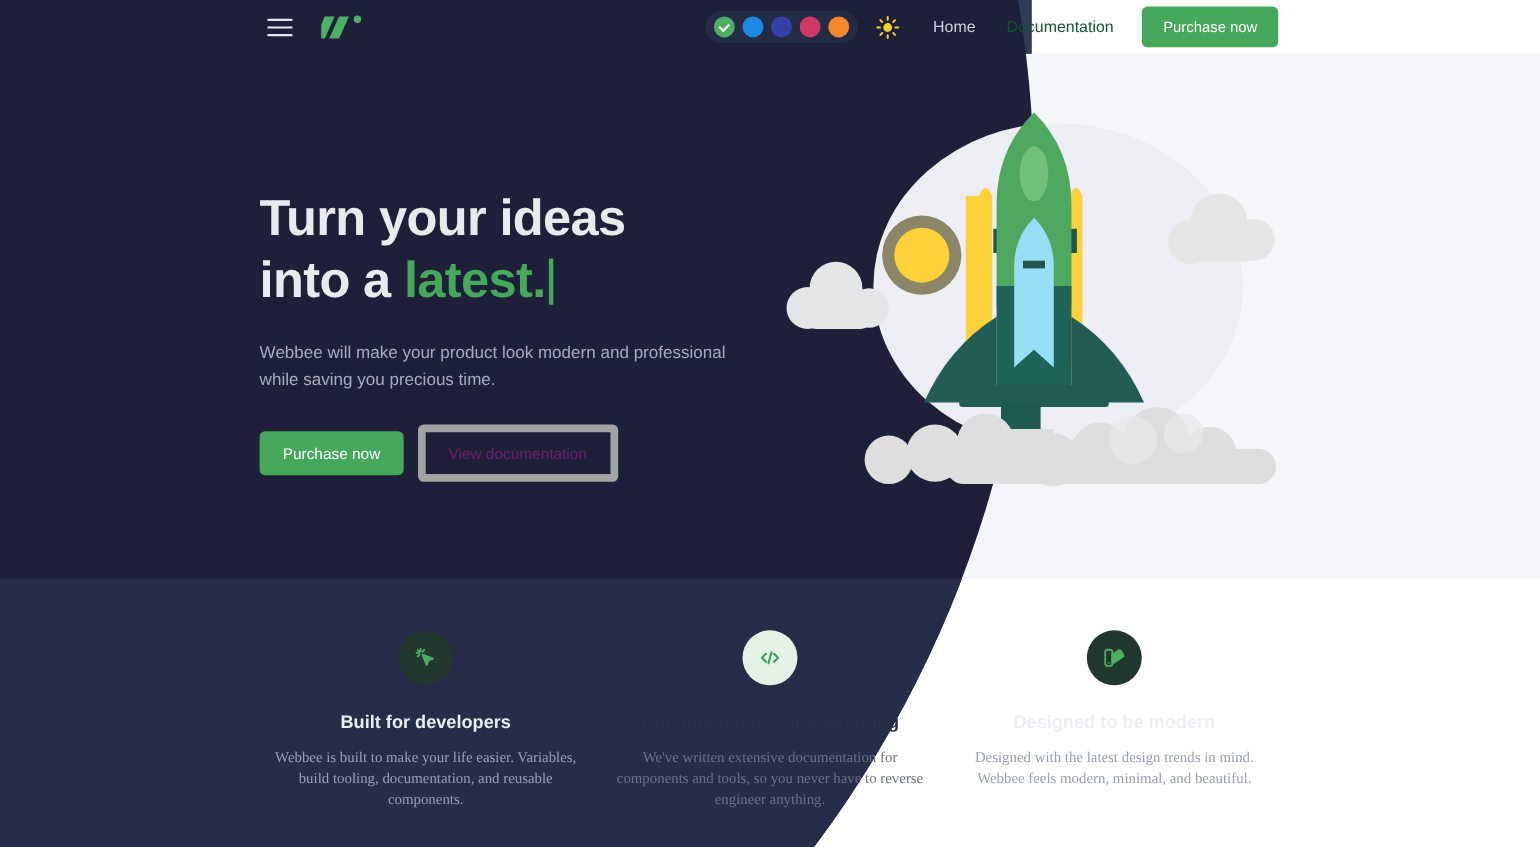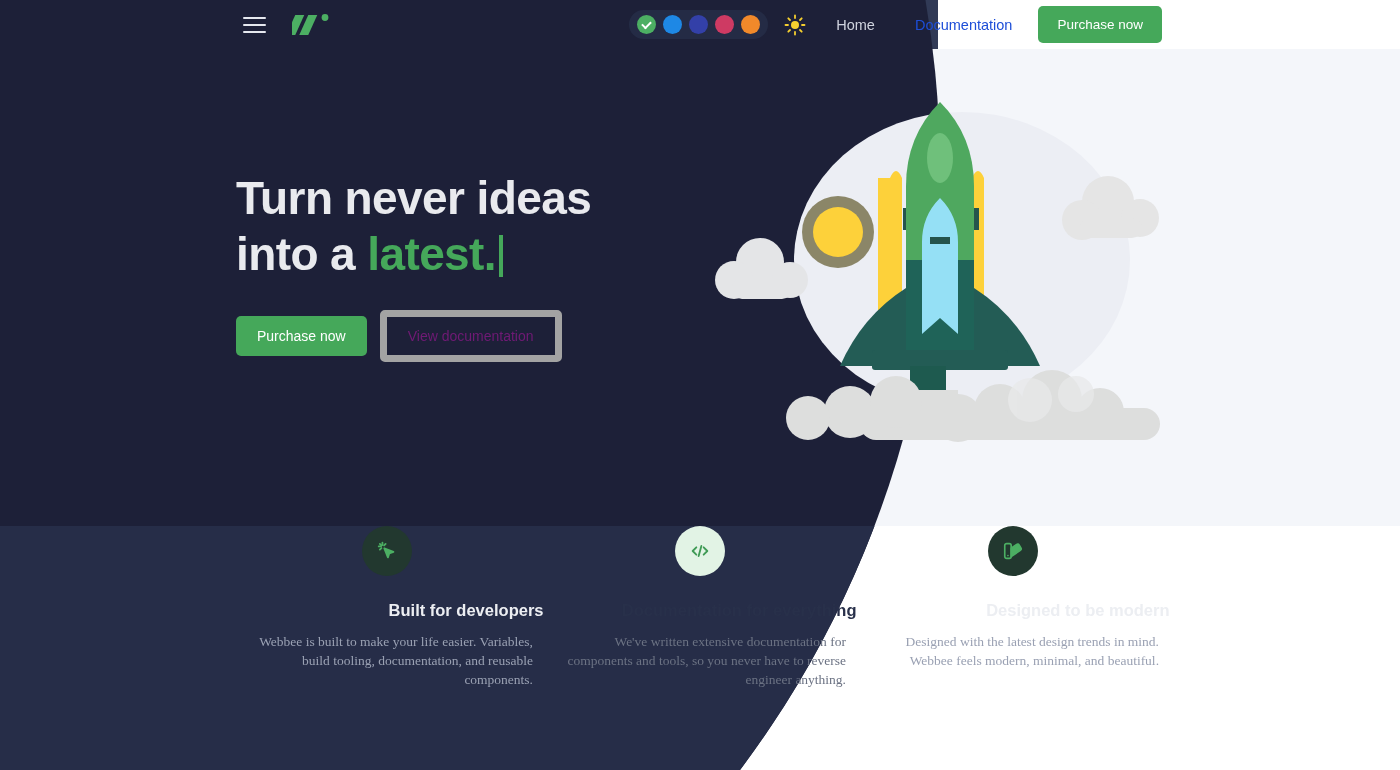--- a/index.html
+++ b/index.html
@@ -46,23 +46,23 @@
   .swatch-pill{
     display:flex;align-items:center;gap:7px;
     background:#242b45;border-radius:16px;padding:5px 8px;
   }
   .swatch{width:19px;height:19px;border-radius:50%;position:relative;cursor:pointer;}
   .swatch.sel::after{
     content:"";position:absolute;left:5px;top:6px;width:7px;height:4px;
     border-left:2px solid #fff;border-bottom:2px solid #fff;transform:rotate(-45deg);
   }
   .sun-btn{margin-left:16px;width:22px;height:22px;position:relative;cursor:pointer;}
-  .nav-links{display:flex;align-items:center;gap:12px;margin-left:16px;}
+  .nav-links{display:flex;align-items:center;gap:0;margin-left:16px;}
   .nav-link{
-    font-size:14.5px;color:#1d4ed8;padding:0 14px;text-decoration:none;white-space:nowrap;cursor:pointer;
+    font-size:14.5px;color:#14532d;padding:0 14px;text-decoration:none;white-space:nowrap;cursor:pointer;
   }
   .nav-link.onDark{color:#cfd3de;}
   .btn-purchase-nav{
     margin-left:12px;margin-right:238px;
     background:#45a85a;color:#fff;font-size:13.5px;
     padding:11px 19px;border:none;border-radius:5px;cursor:pointer;white-space:nowrap;
   }
 
   
   .hero-text{position:absolute;left:236px;top:170px;z-index:30;width:520px;}
@@ -87,21 +87,21 @@
     background:transparent;color:#701a75;font-size:14px;padding:11px 21px;
     border:7px solid #a3a3a3;border-radius:5px;cursor:pointer;
   }
 
   
   .illo{position:absolute;left:700px;top:60px;width:480px;height:430px;z-index:25;}
 
   
   .features{position:absolute;left:0;top:526px;width:1400px;height:244px;z-index:30;
     display:flex;justify-content:center;}
-  .feat{width:313px;text-align:right;}
+  .feat{width:313px;text-align:center;padding-top:47px;}
   .feat-icon{
     width:50px;height:50px;border-radius:50%;margin:0 auto;
     display:flex;align-items:center;justify-content:center;
   }
   .feat-icon.dark{background:#22382f;}
   .feat-icon.lite{background:#e2f3e5;}
   .feat-title{margin:25px 0 0 0;font-size:16.5px;font-weight:700;}
   .feat-title.dark{color:#eceef2;}
   .feat-title.lite{color:#28304a;}
   .feat-desc{margin:12px auto 0 auto;font-size:13.5px;line-height:19px;width:292px;font-family:Liberation Serif, serif;}
@@ -279,23 +279,24 @@
       <div class="nav-links">
         <a class="nav-link onDark">Home</a>
         <a class="nav-link">Documentation</a>
       </div>
       <button class="btn-purchase-nav">Purchase now</button>
     </div>
   </div>
 
   <div class="hero-text">
     <h1 class="headline">
-      <span>Turn never ideas</span><br>
+      <span>Turn your ideas</span><br>
       <span>into a </span><span class="accent">latest.</span><span class="caret"></span>
     </h1>
+    <p class="sub">Webbee will make your product look modern and professional while saving you precious time.</p>
     <div class="cta-row">
       <button class="btn-primary">Purchase now</button>
       <button class="btn-ghost">View documentation</button>
     </div>
   </div>
 
   <div class="features">
 
     <div class="feat">
       <div class="feat-icon dark">

